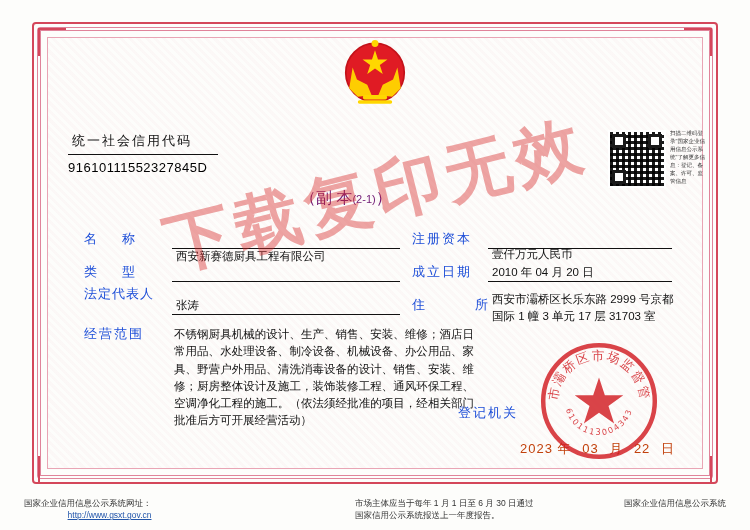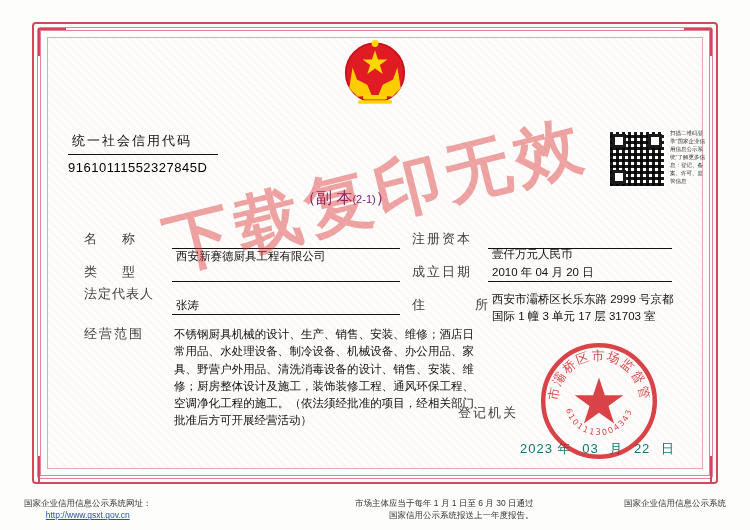--- a/index.html
+++ b/index.html
@@ -144,21 +144,21 @@
     width: 36px;
     font-size: 5.5px;
     line-height: 1.45;
     color: #333;
   }
 
   
   .field-label {
     position: absolute;
     font-size: 13px;
-    color: #404040;
+    color: #1d4ed8;
     letter-spacing: 6px;
   }
   .field-value {
     position: absolute;
     font-size: 11.5px;
     color: #111;
     line-height: 1.5;
   }
   .rule {
     position: absolute;
@@ -190,38 +190,38 @@
     z-index: 7;
     pointer-events: none;
   }
 
   
   .date-line {
     position: absolute;
     left: 520px;
     top: 440px;
     font-size: 13px;
-    color: #0f766e;
+    color: #c2410c;
     letter-spacing: 1px;
     white-space: nowrap;
   }
   .date-line span.num { padding: 0 6px; }
 
   
   .footer {
     position: absolute;
     left: 0;
     bottom: 4px;
     width: 750px;
     font-size: 8.5px;
     color: #333;
     line-height: 1.5;
   }
-  .footer-left { position: absolute; left: 24px; bottom: 4px; text-align: center; }
-  .footer-center { position: absolute; left: 355px; bottom: 4px; text-align: right; }
+  .footer-left { position: absolute; left: 24px; bottom: 4px; text-align: right; }
+  .footer-center { position: absolute; left: 355px; bottom: 4px; text-align: left; }
   .footer-right { position: absolute; right: 24px; bottom: 16px; text-align: right; }
 </style>
 </head>
 <body>
 
 <div id="license">
 
   <div class="border-outer"></div>
   <div class="border-mid"></div>
   <div class="border-inner"></div>

